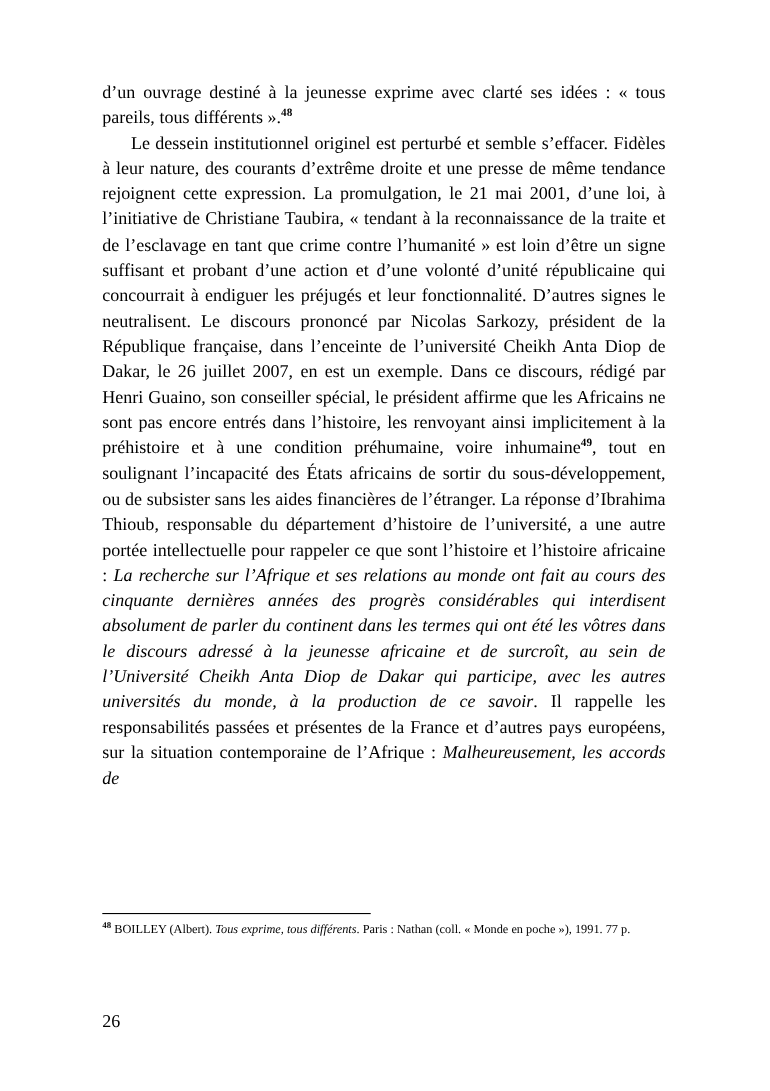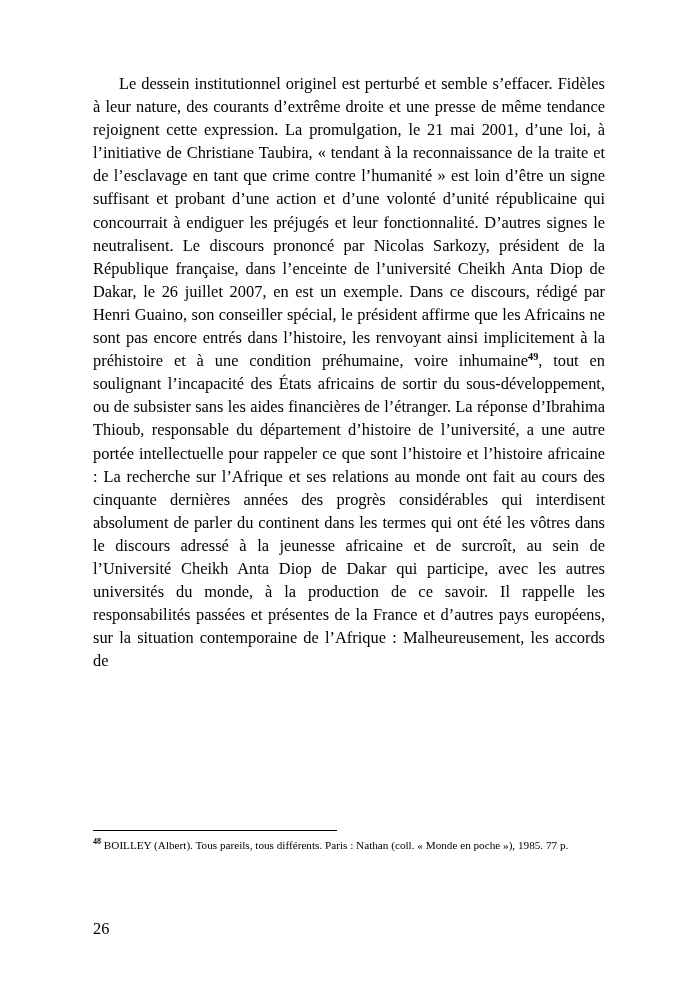--- a/index.html
+++ b/index.html
@@ -43,20 +43,21 @@
     word-spacing: 0.1px;
   }
   .para.indent {
     text-indent: 26px;
   }
   .para + .para {
     margin-top: 0;
   }
 
   .it {
+    font-style: italic;
   }
 
   sup.fnref {
     font-size: 0.62em;
     vertical-align: super;
     line-height: 0;
     font-weight: bold;
     font-style: normal;
   }
 
@@ -104,33 +105,36 @@
     text-align: center;
   }
 </style>
 </head>
 <body>
 
 <div class="page">
 
   <div class="body-block">
 
+    <p class="para">
+      <span>d’un ouvrage destiné à la jeunesse exprime avec clarté ses idées : « tous pareils, tous différents ».</span><sup class="fnref">48</sup>
+    </p>
 
     <p class="para indent">
       <span>Le dessein institutionnel originel est perturbé et semble s’effacer. Fidèles à leur nature, des courants d’extrême droite et une presse de même tendance rejoignent cette expression. La promulgation, le 21 mai 2001, d’une loi, à l’initiative de Christiane Taubira, « tendant à la reconnaissance de la traite et de l’esclavage en tant que crime contre l’humanité » est loin d’être un signe suffisant et probant d’une action et d’une volonté d’unité républicaine qui concourrait à endiguer les préjugés et leur fonctionnalité. D’autres signes le neutralisent. Le discours prononcé par Nicolas Sarkozy, président de la République française, dans l’enceinte de l’université Cheikh Anta Diop de Dakar, le 26 juillet 2007, en est un exemple. Dans ce discours, rédigé par Henri Guaino, son conseiller spécial, le président affirme que les Africains ne sont pas encore entrés dans l’histoire, les renvoyant ainsi implicitement à la préhistoire et à une condition préhumaine, voire inhumaine</span><sup class="fnref">49</sup><span>, tout en soulignant l’incapacité des États africains de sortir du sous-développement, ou de subsister sans les aides financières de l’étranger. La réponse d’Ibrahima Thioub, responsable du département d’histoire de l’université, a une autre portée intellectuelle pour rappeler ce que sont l’histoire et l’histoire africaine : </span><span class="it">La recherche sur l’Afrique et ses relations au monde ont fait au cours des cinquante dernières années des progrès considérables qui interdisent absolument de parler du continent dans les termes qui ont été les vôtres dans le discours adressé à la jeunesse africaine et de surcroît, au sein de l’Université Cheikh Anta Diop de Dakar qui participe, avec les autres universités du monde, à la production de ce savoir</span><span>. Il rappelle les responsabilités passées et présentes de la France et d’autres pays européens, sur la situation contemporaine de l’Afrique : </span><span class="it">Malheureusement, les accords de</span>
     </p>
 
   </div>
 
   <div class="fn-rule"></div>
 
   <div class="footnotes">
 
     <p class="footnote">
-      <sup>48</sup><span> BOILLEY (Albert). </span><span class="it">Tous pareils, tous différents</span><span>. Paris : Nathan (coll. « Monde en poche »), 1985. 77 p.</span>
+      <sup>48</sup><span> BOILLEY (Albert). </span><span class="it">Tous exprime, tous différents</span><span>. Paris : Nathan (coll. « Monde en poche »), 1991. 77 p.</span>
     </p>
 
 
   </div>
 
   <div class="folio">26</div>
 
 </div>
 
 </body></html>

